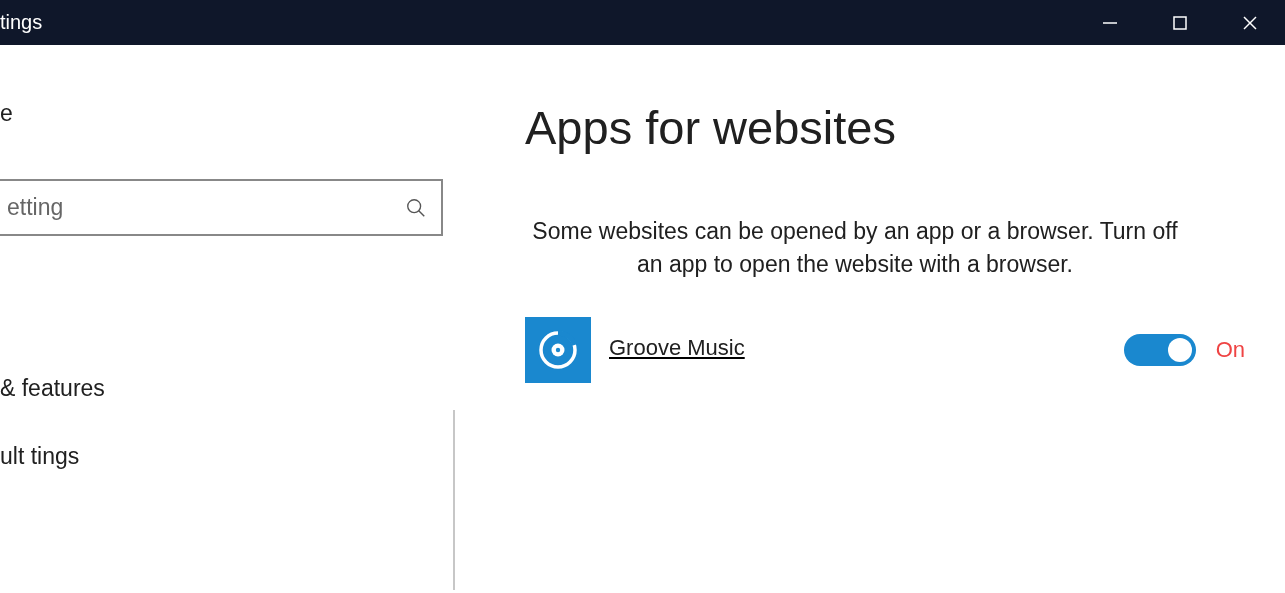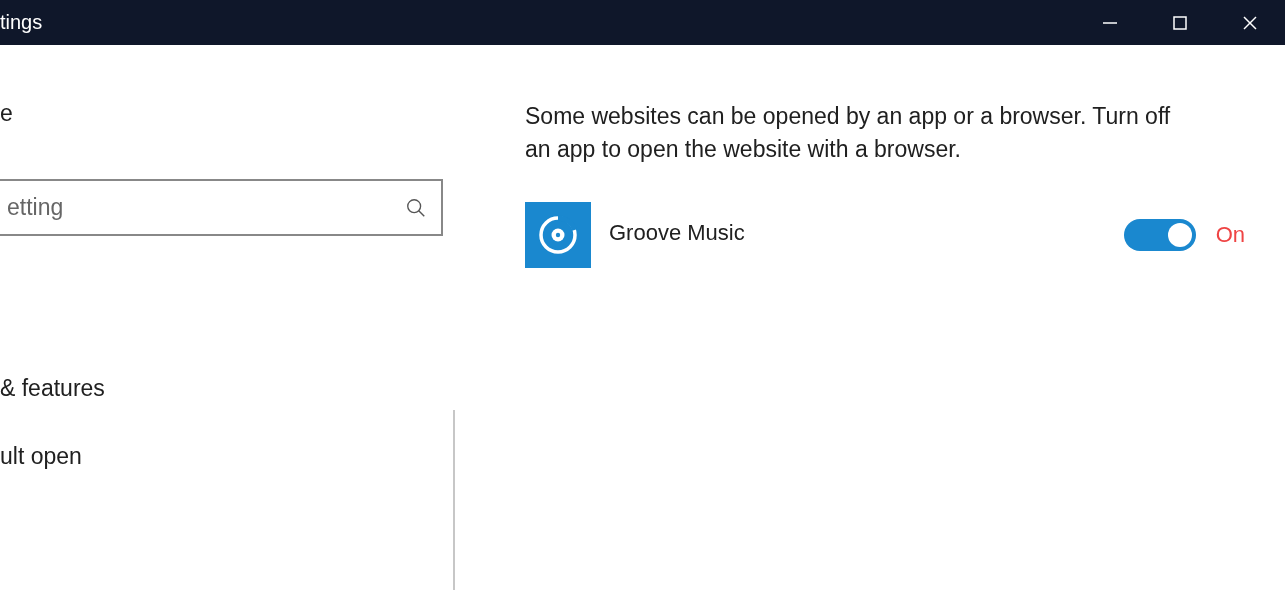--- a/index.html
+++ b/index.html
@@ -113,37 +113,39 @@
       font-weight: 400;
       color: #202020;
       margin-bottom: 38px;
     }
     .description {
       font-size: 23px;
       color: #202020;
       line-height: 1.45;
       margin-bottom: 35px;
       max-width: 660px;
+      text-align: center;
     }
     .app-row {
       display: flex;
       align-items: center;
       gap: 18px;
     }
     .app-icon {
       width: 66px;
       height: 66px;
       background: #1a88cf;
       display: flex;
       align-items: center;
       justify-content: center;
       flex-shrink: 0;
     }
     .app-info {
       flex: 1;
+      text-decoration: underline;
     }
     .app-name {
       font-size: 22px;
       color: #202020;
       margin-bottom: 4px;
     }
     .app-domain {
       font-size: 22px;
       color: #777;
     }
@@ -207,27 +209,28 @@
       <svg class="search-icon" viewBox="0 0 24 24">
         <circle cx="10" cy="10" r="7" stroke-width="1.5"></circle>
         <line x1="15" y1="15" x2="21" y2="21" stroke-width="1.5"></line>
       </svg>
     </div>
     <div class="nav-items">
       <div class="nav-item">
           <span>&amp; features</span>
         </div>
       <div class="nav-item">
-          <span>ult open</span>
+          <span>ult tings</span>
         </div>
     </div>
     <div class="divider"></div>
   </div>
 
   <div class="main">
+    <h1 class="main-heading">Apps for websites</h1>
     <p class="description">Some websites can be opened by an app or a browser.  Turn off an app to open the website with a browser.</p>
 
     <div class="app-row">
       <div class="app-icon">
         <svg width="44" height="44" viewBox="0 0 44 44">
           <circle cx="22" cy="22" r="17" fill="none" stroke="#fff" stroke-width="3.5"></circle>
           <path d="M 22 5 A 17 17 0 0 1 38.5 17" fill="none" stroke="#1a88cf" stroke-width="5"></path>
           <circle cx="22" cy="22" r="6.5" fill="#fff"></circle>
           <circle cx="22" cy="22" r="2.2" fill="#1a88cf"></circle>
         </svg>

